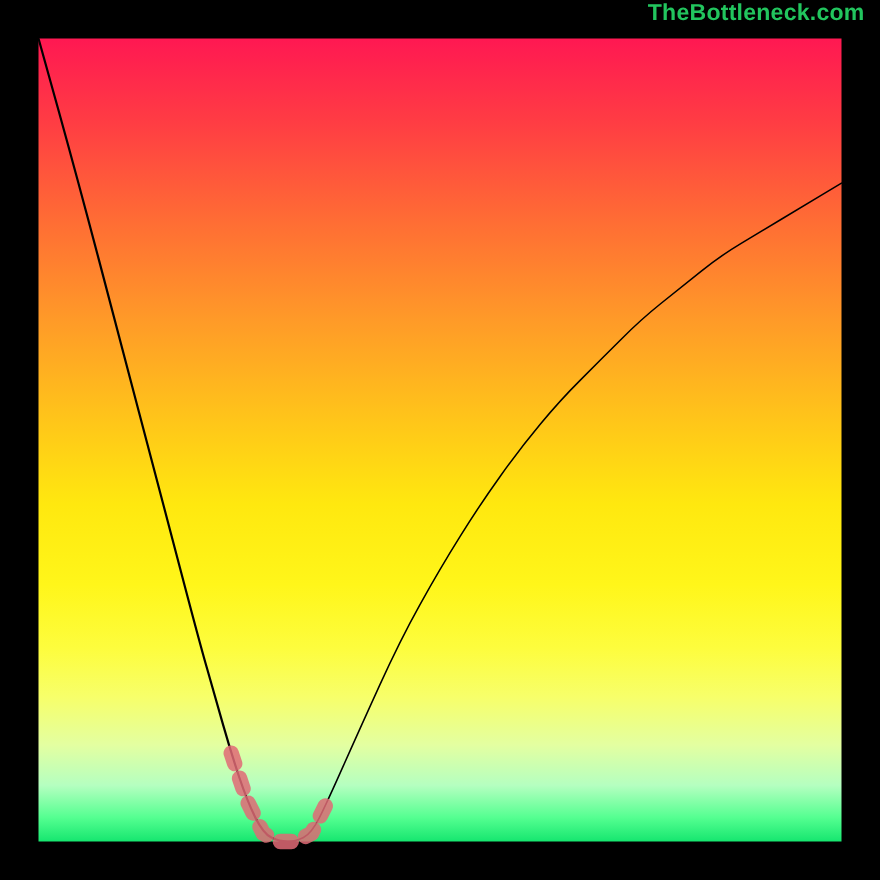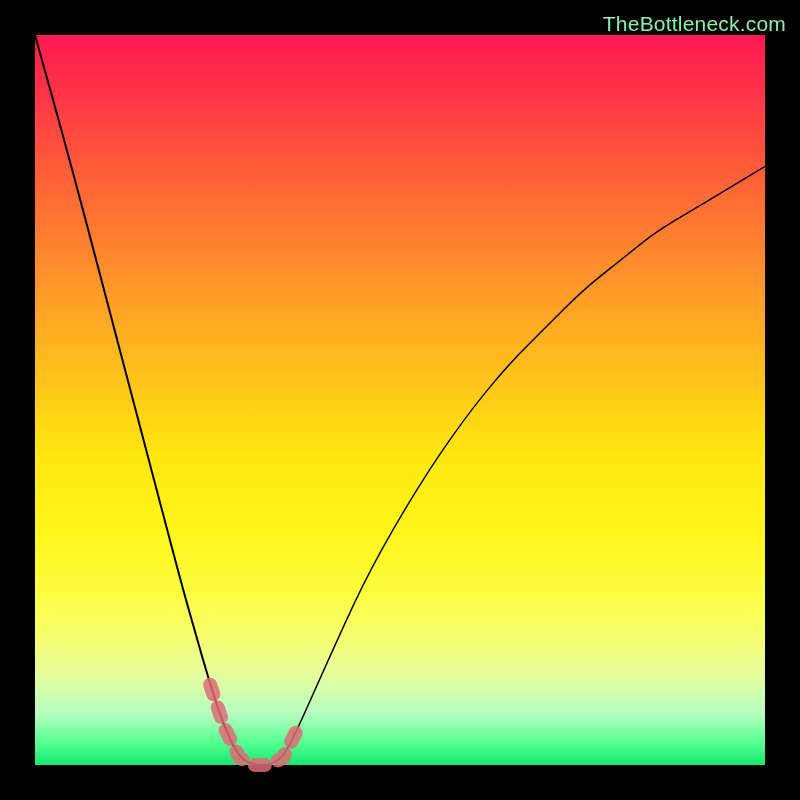--- a/index.html
+++ b/index.html
@@ -36,25 +36,25 @@
       #fdfd3e 76%,
       #f7ff6a 82%,
       #e3ffa1 88%,
       #b5ffc0 93%,
       #55ff91 97%,
       #16e66f 100%
     );
   }
   .watermark {
     position: absolute;
-    top: 12px;
+    top: 0;
     right: 14px;
-    color: #86efac;
+    color: #22c55e;
     font-size: 21px;
-    font-weight: 400;
+    font-weight: 700;
     letter-spacing: 0.2px;
     user-select: none;
   }
   svg.curve {
     position: absolute;
     top: 0;
     left: 0;
     width: 730px;
     height: 730px;
     overflow: visible;

